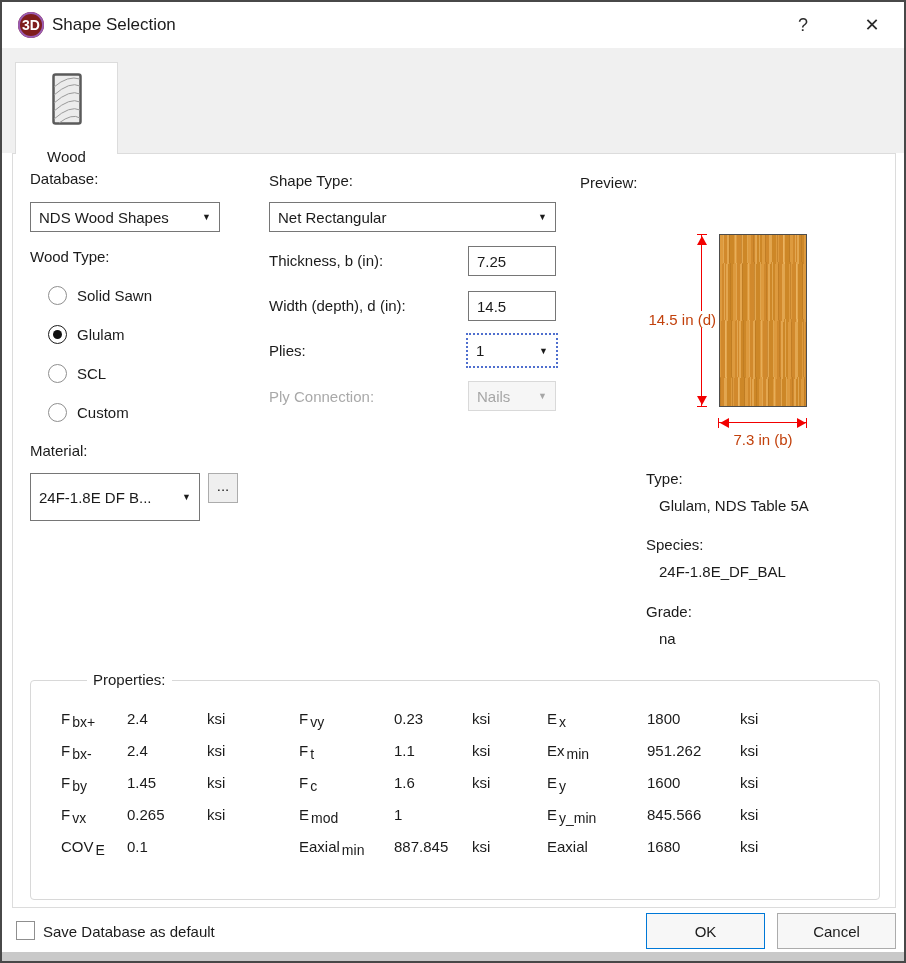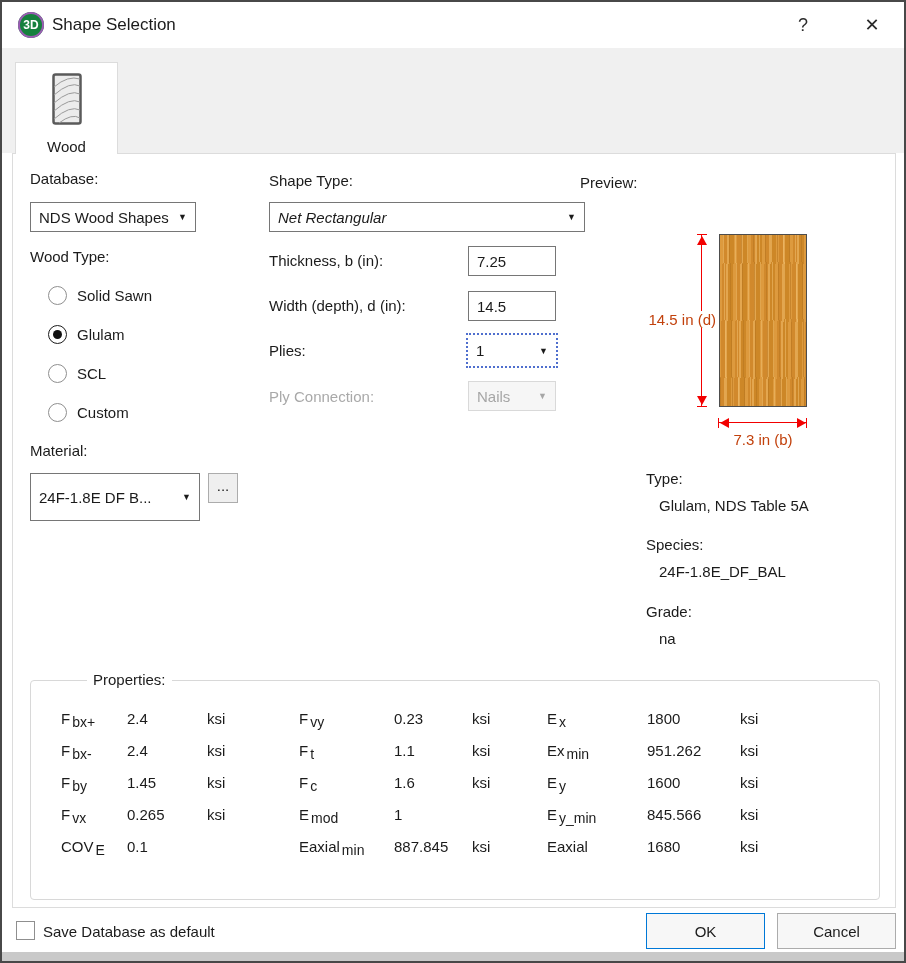--- a/index.html
+++ b/index.html
@@ -6,37 +6,37 @@
   html,body { background:#fff; }
   .dialog {
     position:relative; width:906px; height:963px; background:#fff;
     border:2px solid #484848; overflow:hidden;
     font-family:"Liberation Sans","DejaVu Sans",sans-serif;
     color:#1b1b1b; font-size:15px;
   }
   .titlebar { position:absolute; left:0; top:0; right:0; height:46px; background:#fff; }
   .app-icon {
     position:absolute; left:16px; top:10px; width:26px; height:26px; border-radius:50%;
-    background:#15803d; box-shadow:inset 0 0 0 2px #9a5cb2;
-    color:#fff; font-size:12px; font-weight:bold;
+    background:#7f1d1d; box-shadow:inset 0 0 0 2px #9a5cb2;
+    color:#fff; font-size:14px; font-weight:bold;
     display:flex; align-items:center; justify-content:center;
   }
   .title-text { position:absolute; left:50px; top:13px; font-size:17px; }
   .cap-btn { position:absolute; top:8px; height:30px; text-align:center; line-height:30px; color:#2b2b2b; cursor:default; }
   .btn-help { left:786px; width:30px; font-size:18px; }
   .btn-close { left:850px; width:40px; font-size:18px; }
 
   .tabband { position:absolute; left:0; top:46px; right:0; height:105px; background:#f0f0f0; }
   .tabpage { position:absolute; left:10px; top:151px; width:884px; height:755px; background:#fff; border:1px solid #dcdcdc; }
   .tab-wood {
     position:absolute; left:13px; top:60px; width:103px; height:92px; background:#fff;
     border:1px solid #dcdcdc; border-bottom:none; z-index:2; text-align:center;
   }
   .tab-wood svg { margin-top:10px; }
-  .tab-wood .tab-label { display:block; margin-top:10px; }
+  .tab-wood .tab-label { display:block; margin-top:20px; }
 
   .lbl { position:absolute; white-space:nowrap; }
   .lbl.disabled { color:#a9a9a9; }
 
   .combo, .tinput {
     position:absolute; background:#fff; border:1px solid #767676;
     display:flex; align-items:center; padding-left:8px;
   }
   .combo .arrow { position:absolute; right:8px; font-size:9px; color:#1b1b1b; }
   .combo.focus-dotted { border:2px dotted #4f6fce; }
@@ -106,21 +106,21 @@
         <path d="M2 30 Q 18 16 28 21"></path>
         <path d="M2 38 Q 18 24 28 29"></path>
         <path d="M2 46 Q 18 32 28 37"></path>
         <path d="M7 50 Q 20 40 28 45"></path>
       </g>
     </svg>
     <span class="tab-label">Wood</span>
   </div>
 
   <div class="lbl" style="left:28px;top:168px;">Database:</div>
-  <div class="combo" style="left:28px;top:200px;width:166px;height:30px;">
+  <div class="combo" style="left:28px;top:200px;width:190px;height:30px;">
     <span>NDS Wood Shapes</span>
     <span class="arrow">▼</span>
   </div>
 
   <div class="lbl" style="left:28px;top:246px;">Wood Type:</div>
   <div id="woodTypeList">
       <div class="radio-row">
         <span class="radio"></span>
         <span>Solid Sawn</span>
       </div>
@@ -139,21 +139,21 @@
     </div>
 
   <div class="lbl" style="left:28px;top:440px;">Material:</div>
   <div class="combo" style="left:28px;top:471px;width:170px;height:48px;">
     <span>24F-1.8E DF B...</span>
     <span class="arrow">▼</span>
   </div>
   <div class="btn-browse">...</div>
 
   <div class="lbl" style="left:267px;top:170px;">Shape Type:</div>
-  <div class="combo" style="left:267px;top:200px;width:316px;height:30px;font-style:italic;">
+  <div class="combo" style="left:267px;top:200px;width:287px;height:30px;">
     <span>Net Rectangular</span>
     <span class="arrow">▼</span>
   </div>
 
   <div class="lbl" style="left:267px;top:250px;">Thickness, b (in):</div>
   <div class="tinput" style="left:466px;top:244px;width:88px;height:30px;">
     <span>7.25</span>
   </div>
 
   <div class="lbl" style="left:267px;top:295px;">Width (depth), d (in):</div>

